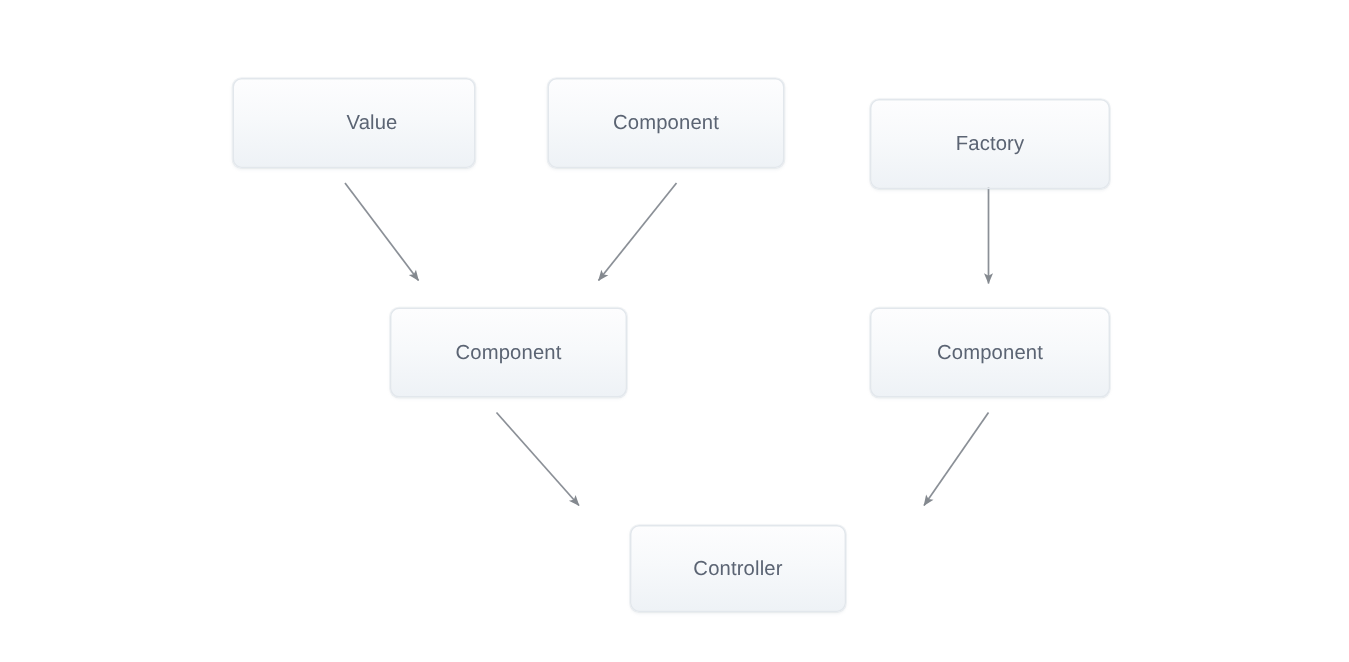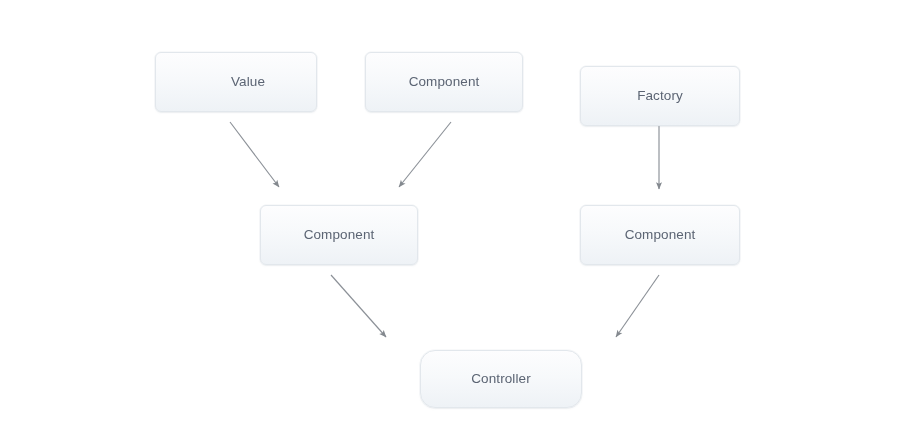--- a/index.html
+++ b/index.html
@@ -78,18 +78,18 @@
       </div>
       <div class="node" style="left: 580px; top: 52px; width: 160px; height: 60px; margin-top: 14px;">
         <span class="node-label">Factory</span>
       </div>
       <div class="node" style="left: 260px; top: 205px; width: 158px; height: 60px;">
         <span class="node-label">Component</span>
       </div>
       <div class="node" style="left: 580px; top: 205px; width: 160px; height: 60px;">
         <span class="node-label">Component</span>
       </div>
-      <div class="node" style="left: 420px; top: 350px; width: 162px; height: 58px; border-radius: 15px;">
+      <div class="node" style="left: 420px; top: 350px; width: 144px; height: 58px;">
         <span class="node-label">Controller</span>
       </div>
     </div>
 
 </div>
 
 </body></html>

